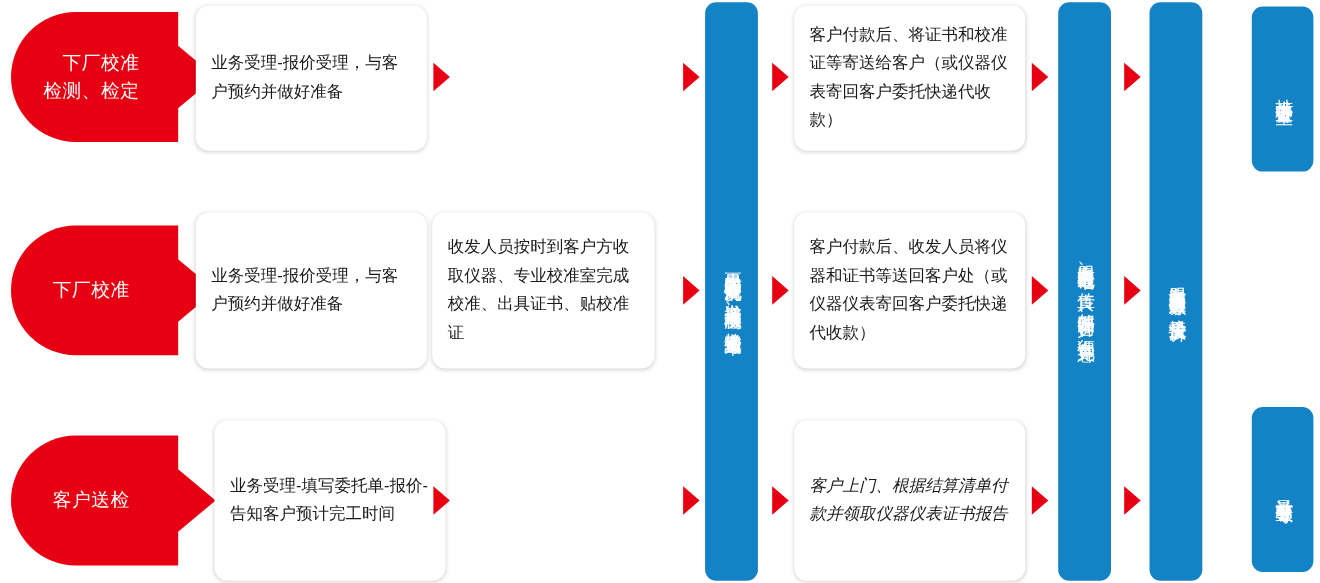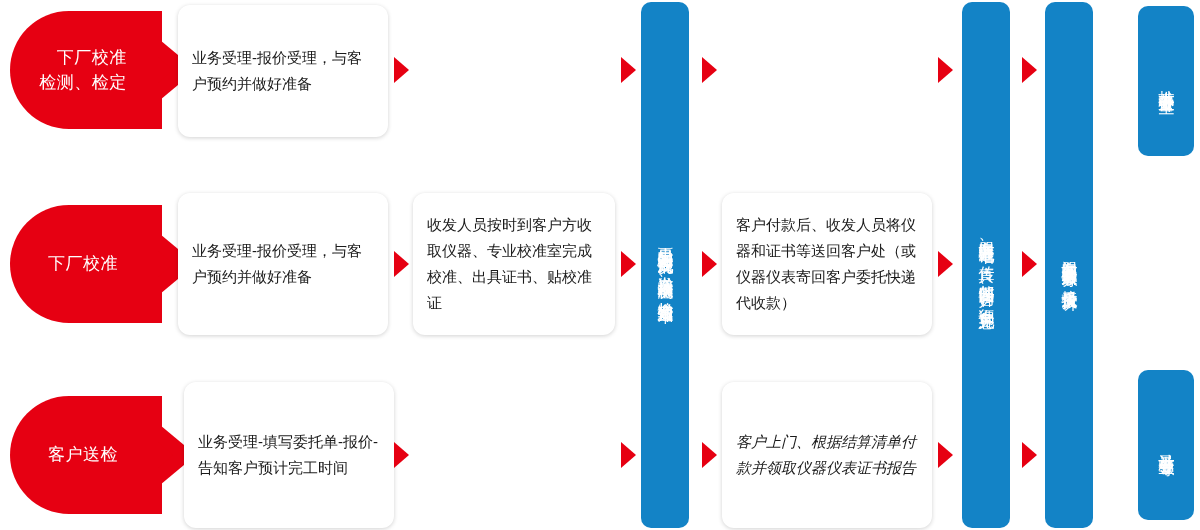--- a/index.html
+++ b/index.html
@@ -132,20 +132,23 @@
     <div class="txt">业务受理-报价受理，与客户预约并做好准备</div>
   </div>
   <div class="arrow" style="left:394px; top:57px;"></div>
   <div class="arrow" style="left:621px; top:57px;"></div>
 
   <div class="blue-bar" style="left:641px; top:2px; width:48px; height:526px;">
     <div class="vtext">更早时间告知客户完成情况，发送仪器校准检测、检定缴费通知单</div>
   </div>
 
   <div class="arrow" style="left:702px; top:57px;"></div>
+  <div class="box" style="left:722px; top:5px; width:210px; height:132px;">
+    <div class="txt">客户付款后、将证书和校准证等寄送给客户（或仪器仪表寄回客户委托快递代收款）</div>
+  </div>
   <div class="arrow" style="left:938px; top:57px;"></div>
 
   <div class="blue-bar" style="left:962px; top:2px; width:48px; height:526px;">
     <div class="vtext">客服中芯通过电话、传真、邮件等回访客户、征询客户意见</div>
   </div>
   <div class="arrow" style="left:1022px; top:57px;"></div>
 
   <div class="blue-bar" style="left:1045px; top:2px; width:48px; height:526px;">
     <div class="vtext">客服中芯受理客户后续服务、接受质量投诉</div>
   </div>
@@ -159,37 +162,37 @@
 
   <div class="start-node" style="left:10px; top:205px;">
     <div class="flag-tip"></div>
     <div class="label" style="white-space:pre-line">下厂校准</div>
   </div>
   <div class="arrow" style="left:158px; top:251px;"></div>
   <div class="box" style="left:178px; top:193px; width:210px; height:142px;">
     <div class="txt">业务受理-报价受理，与客户预约并做好准备</div>
   </div>
   <div class="arrow" style="left:394px; top:251px;"></div>
-  <div class="box" style="left:413px; top:193px; width:202px; height:142px;">
+  <div class="box" style="left:393px; top:193px; width:202px; height:142px;">
     <div class="txt">收发人员按时到客户方收取仪器、专业校准室完成校准、出具证书、贴校准证</div>
   </div>
   <div class="arrow" style="left:621px; top:251px;"></div>
   <div class="arrow" style="left:702px; top:251px;"></div>
   <div class="box" style="left:722px; top:193px; width:210px; height:142px;justify-content:center;">
     <div class="txt">客户付款后、收发人员将仪器和证书等送回客户处（或仪器仪表寄回客户委托快递代收款）</div>
   </div>
   <div class="arrow" style="left:938px; top:251px;"></div>
   <div class="arrow" style="left:1022px; top:251px;"></div>
 
   <div class="start-node" style="left:10px; top:396px;">
     <div class="flag-tip"></div>
     <div class="label" style="white-space:pre-line">客户送检</div>
   </div>
   <div class="arrow" style="left:158px; top:442px;"></div>
-  <div class="box" style="left:184px; top:382px; width:210px; height:146px;justify-content:center;">
+  <div class="box" style="left:195px; top:382px; width:210px; height:146px;justify-content:center;">
     <div class="txt">业务受理-填写委托单-报价-告知客户预计完工时间</div>
   </div>
   <div class="arrow" style="left:394px; top:442px;"></div>
   <div class="arrow" style="left:621px; top:442px;"></div>
   <div class="arrow" style="left:702px; top:442px;"></div>
   <div class="box" style="left:722px; top:382px; width:210px; height:146px;font-style:italic;">
     <div class="txt">客户上门、根据结算清单付款并领取仪器仪表证书报告</div>
   </div>
   <div class="arrow" style="left:938px; top:442px;"></div>
   <div class="arrow" style="left:1022px; top:442px;"></div>

